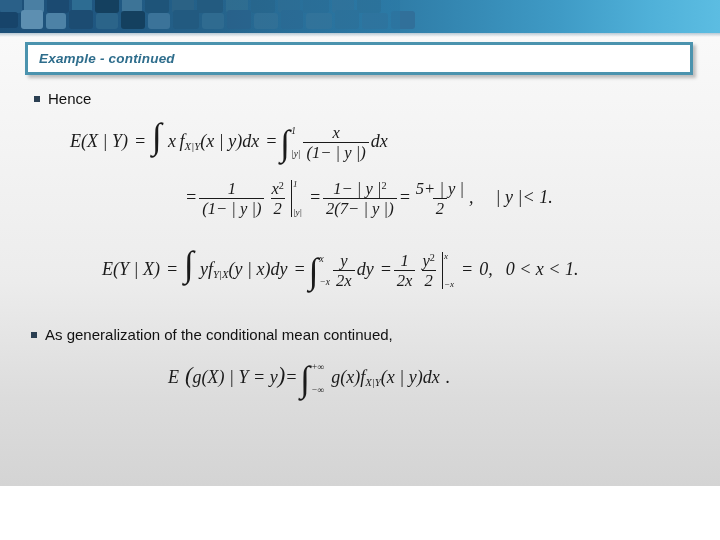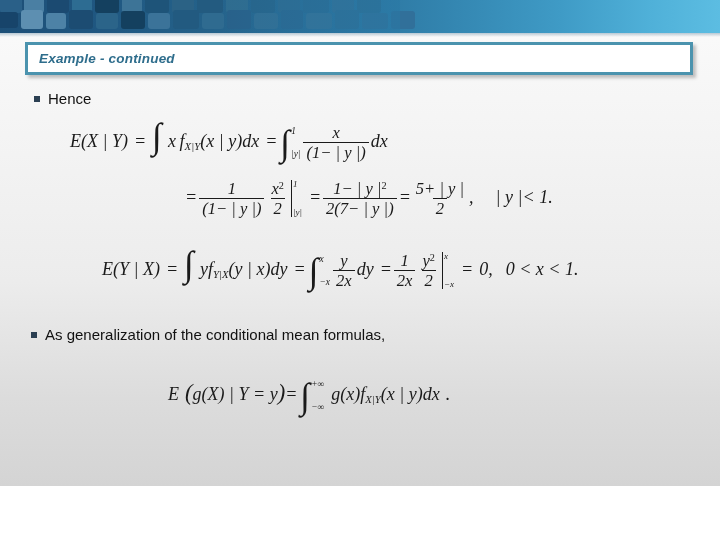--- a/index.html
+++ b/index.html
@@ -186,21 +186,21 @@
     line-height: 1;
     height: 4.1em;
   }
 
   sub.sb { font-size: 0.6em; vertical-align: -0.28em; }
   sup.sp { font-size: 0.62em; vertical-align: 0.52em; font-style: normal; }
 
   #eq1 { left: 70px; top: 124px; font-size: 18px; }
   #eq2 { left: 185px; top: 180px; font-size: 18px; }
   #eq3 { left: 70px; top: 252px; font-size: 18px; margin-left: 32px; }
-  #eq4 { left: 168px; top: 382px; font-size: 18px; }
+  #eq4 { left: 168px; top: 365px; font-size: 18px; }
 
   .gap-s { display: inline-block; width: 6px; }
   .gap-m { display: inline-block; width: 13px; }
   .gap-l { display: inline-block; width: 22px; }
 </style>
 </head>
 <body>
 
 <div id="slide">
 
@@ -307,21 +307,21 @@
         <span class="rule"></span>
         <span class="lims">
           <span>x</span>
           <span>−x</span>
         </span>
       </span><span class="gap-s"></span><span>=</span><span class="gap-s"></span><span>0,</span><span class="gap-m"></span><span>0 &lt; x &lt; 1.</span>
   </div>
 
   <div class="bullet-row" id="bullet-general">
     <span class="bullet-mark"></span>
-    <span class="bullet-label">As generalization of the conditional mean formulas,</span>
+    <span class="bullet-label">As generalization of the conditional mean continued,</span>
   </div>
 
   <div class="math" id="eq4">
     <span>E</span><span class="gap-s"></span><span style="font-size:1.25em;">(</span><span><i>g</i>(<i>X</i>) | <i>Y</i> = <i>y</i></span><span style="font-size:1.25em;">)</span><span>=</span><span class="intg">
         <span class="intsym">∫</span>
         <span class="intlim">
           <span class="hi">+∞</span>
           <span class="lo">−∞</span>
         </span>
       </span><span class="gap-s"></span><span><i>g</i>(<i>x</i>)<i>f</i><sub class="sb">X|Y</sub>(<i>x</i> | <i>y</i>)<i>dx</i></span><span class="gap-s"></span><span>.</span>

